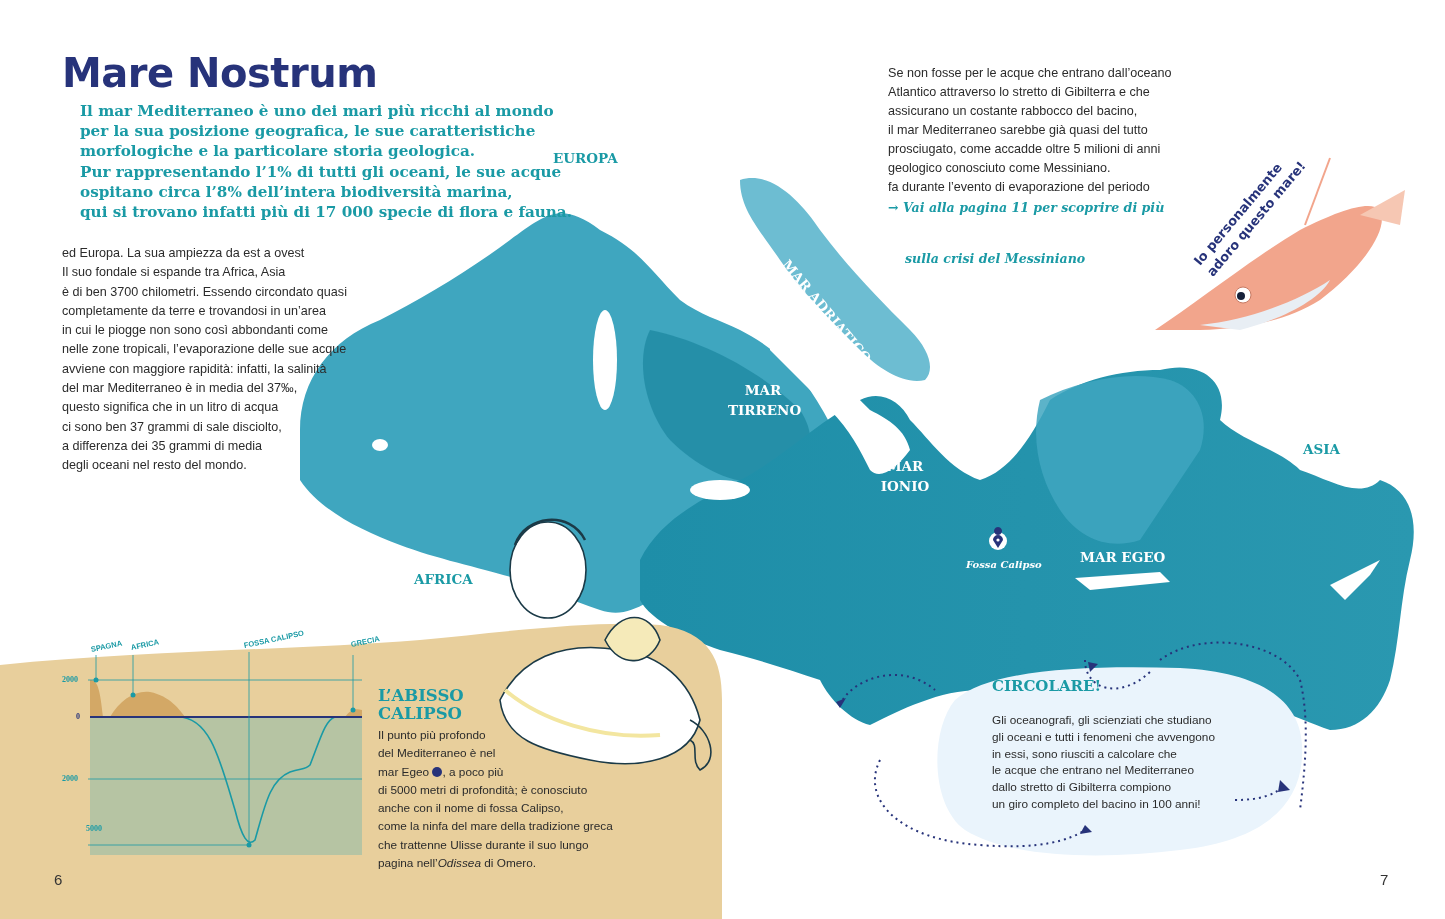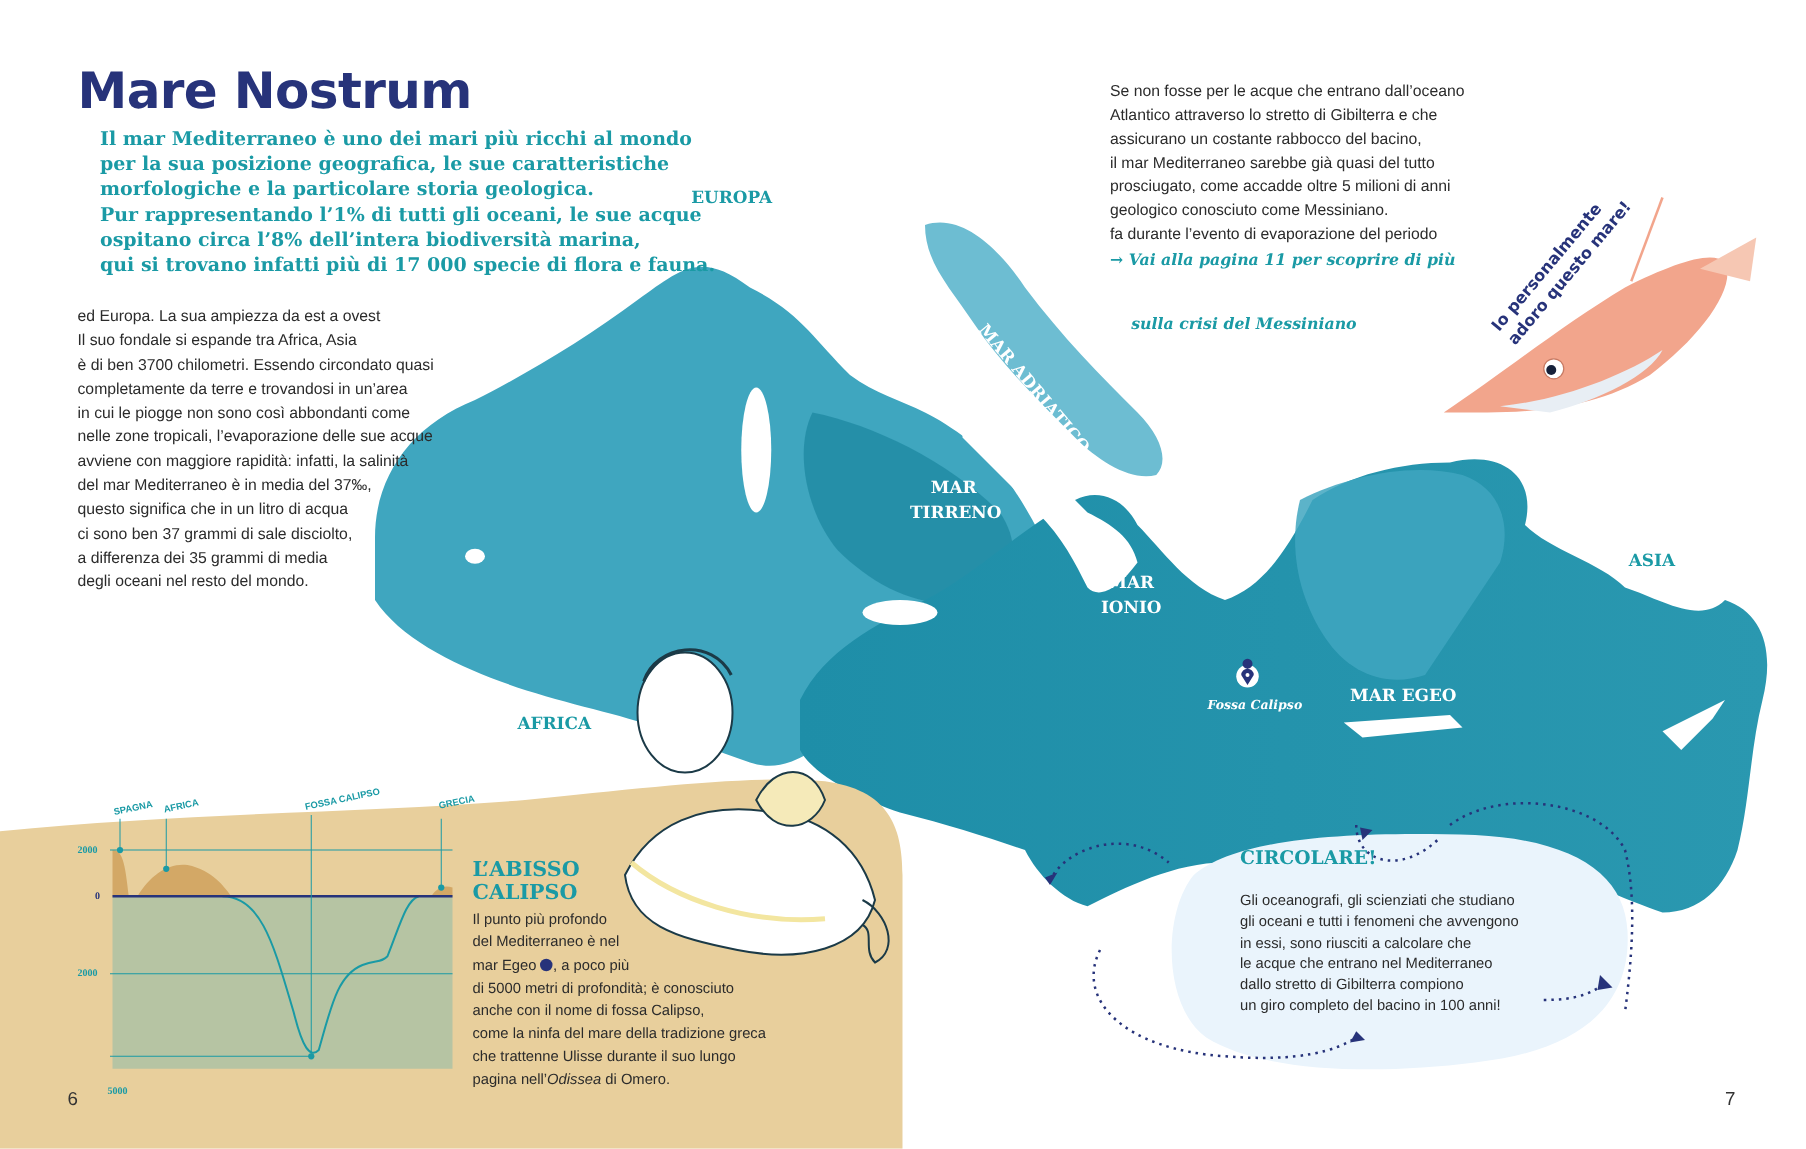--- a/index.html
+++ b/index.html
@@ -221,21 +221,21 @@
 <div class="abs fossa-marker-label" style="left:966px; top:559px;">Fossa Calipso</div>
 
 <div class="abs fish-quote" style="left:1190px; top:258px;">
   <div>Io personalmente</div>
   <div>adoro questo mare!</div>
 </div>
 
 <div class="abs axis-tick" style="left:62px; top:675px;">2000</div>
 <div class="abs axis-tick axis-zero" style="left:76px; top:712px;">0</div>
 <div class="abs axis-tick" style="left:62px; top:774px;">2000</div>
-<div class="abs axis-tick" style="left:62px; top:868px;padding-left:24px;">5000</div>
+<div class="abs axis-tick" style="left:62px; top:824px;padding-left:24px;">5000</div>
 
 <div class="abs profile-label" style="left:92px; top:645px; transform:rotate(-12deg);">SPAGNA</div>
 <div class="abs profile-label" style="left:132px; top:643px; transform:rotate(-12deg);">AFRICA</div>
 <div class="abs profile-label" style="left:245px; top:641px; transform:rotate(-12deg);">FOSSA CALIPSO</div>
 <div class="abs profile-label" style="left:352px; top:640px; transform:rotate(-12deg);">GRECIA</div>
 
 <div class="abs abisso-title">
   <div>L’ABISSO</div>
   <div>CALIPSO</div>
 </div>

